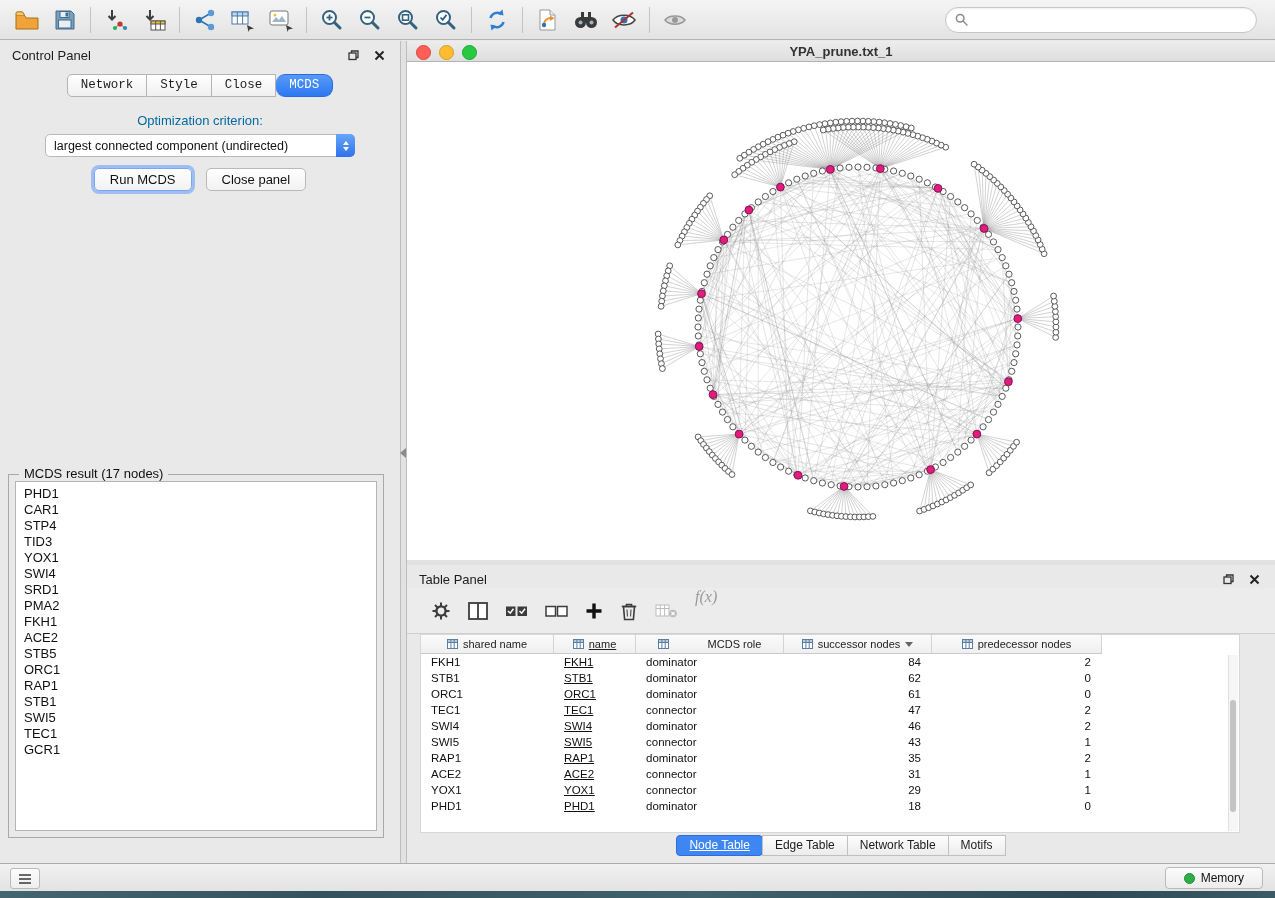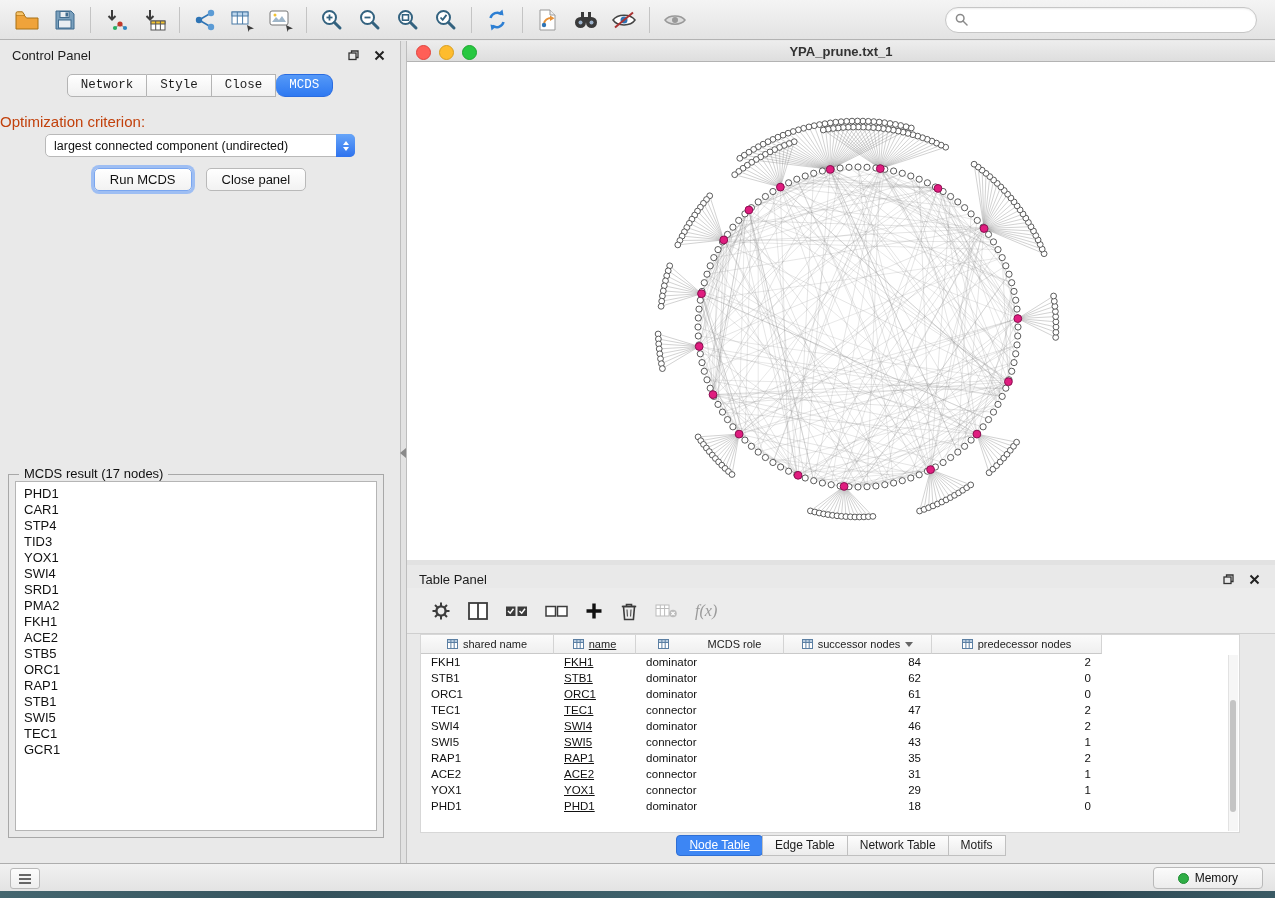--- a/index.html
+++ b/index.html
@@ -22,21 +22,21 @@
   .cpanel{position:absolute;left:0;top:41px;width:400px;height:822px;background:#e9e9e9;}
   .panel-head{display:flex;align-items:center;height:28px;padding:0 12px;font-size:13px;color:#1c1c1c;}
   .panel-head .spacer{margin-left:auto;}
   .ph-btn{display:flex;align-items:center;justify-content:center;width:18px;height:18px;margin-left:8px;}
   .cp-tabs{position:absolute;left:0;top:33px;width:400px;display:flex;justify-content:center;font-family:Liberation Mono, monospace;}
   .tab{height:21px;line-height:21px;padding:0 13px;font-size:12.5px;color:#1c1c1c;
        background:linear-gradient(#ffffff,#f0f0f0);border:1px solid #b4b4b4;border-left:none;}
   .tab:first-child{border-left:1px solid #b4b4b4;border-radius:5px 0 0 5px;}
   .tab:last-child{border-radius:0 5px 5px 0;}
   .tab.selected{background:linear-gradient(#5599f8,#2e79f1);color:#fff;border-color:#2a6ce0;border-radius:9px;}
-  .opt-label{position:absolute;left:0;top:72px;width:400px;text-align:left;font-size:15px;color:#c2410c;}
+  .opt-label{position:absolute;left:0;top:72px;width:400px;text-align:center;font-size:13px;color:#0369a1;}
   .dropdown{position:absolute;left:45px;top:93px;width:310px;height:23px;background:#fff;
             border:1px solid #b9b9b9;border-radius:5px;display:flex;align-items:center;box-sizing:border-box;}
   .dropdown .dd-text{flex:1;font-size:12.5px;color:#111;padding-left:8px;white-space:nowrap;overflow:hidden;}
   .dd-step{width:19px;height:23px;margin:-1px -1px -1px 0;border-radius:0 5px 5px 0;
            background:linear-gradient(#67a5f9,#2d72ee);display:flex;flex-direction:column;align-items:center;justify-content:center;gap:2px;}
   .dd-step .up{width:0;height:0;border-left:3.5px solid transparent;border-right:3.5px solid transparent;border-bottom:4px solid #fff;}
   .dd-step .dn{width:0;height:0;border-left:3.5px solid transparent;border-right:3.5px solid transparent;border-top:4px solid #fff;}
   .btn-row{position:absolute;left:0;top:127px;width:400px;display:flex;justify-content:center;gap:14px;}
   .btn{height:23px;line-height:21px;padding:0 15px;font-size:13px;color:#111;
        background:linear-gradient(#ffffff,#f2f2f2);border:1px solid #b9b9b9;border-radius:5px;box-sizing:border-box;}
@@ -62,21 +62,21 @@
   .light.red{background:#ff5f57;border:0.5px solid #e0443e;}
   .light.yellow{background:#febc2e;border:0.5px solid #d89e20;}
   .light.green{background:#28c841;border:0.5px solid #1ca72f;}
   .nw-title .title-text{position:absolute;left:0;top:0;width:100%;height:21px;line-height:21px;
                         text-align:center;font-size:13px;font-weight:bold;color:#333;}
   .nw-canvas{position:absolute;left:407px;top:62px;width:868px;height:498px;background:#fff;}
 
   
   .tpanel{position:absolute;left:407px;top:565px;width:868px;height:298px;background:#e9e9e9;}
   .tp-toolbar{position:absolute;left:407px;top:588px;width:868px;height:46px;background:#ececec;
-              border-bottom:1px solid #cfcfcf;display:flex;align-items:center;gap:17px;padding-left:24px;box-sizing:border-box;}
+              border-bottom:1px solid #cfcfcf;display:flex;gap:17px;padding-left:24px;box-sizing:border-box;}
   .fx{font-family:"Liberation Serif",serif;font-style:italic;font-size:16px;color:#9a9a9a;}
   .tp-table{position:absolute;left:420px;top:634px;width:820px;height:199px;background:#fff;border:1px solid #d7d7d7;box-sizing:border-box;}
   .thead{display:flex;height:19px;}
   .hcell{display:flex;align-items:center;justify-content:center;gap:5px;box-sizing:border-box;
          background:linear-gradient(#fbfbfb,#efefef);border-bottom:1px solid #c9c9c9;border-right:1px solid #d4d4d4;
          font-size:11px;color:#222;height:19px;white-space:nowrap;overflow:hidden;}
   .c1{width:133px;}.c2{width:82px;text-decoration:underline;}.c3{width:148px;gap:39px;}.c4{width:148px;}.c5{width:170px;}
   .hfill{flex:1;}
   .trow{display:flex;height:16px;}
   .tcell{box-sizing:border-box;font-size:11.5px;line-height:16px;color:#111;padding-left:10px;white-space:nowrap;overflow:hidden;}
@@ -89,21 +89,21 @@
         background:linear-gradient(#fdfdfd,#ececec);border:1px solid #c0c0c0;margin-left:-1px;}
   .ttab:first-child{margin-left:0;text-decoration:underline;}
   .ttab.selected{background:#3d86f4;color:#fff;border-color:#2f6fd4;border-radius:4px;}
 
   
   .status{position:absolute;left:0;top:863px;width:1275px;height:28px;background:linear-gradient(#f1f1f1,#e3e3e3);
           border-top:1px solid #adadad;box-sizing:border-box;}
   .menu-btn{position:absolute;left:10px;top:4px;width:28px;height:19px;border:1px solid #b9b9b9;border-radius:3px;
             background:linear-gradient(#fcfcfc,#eee);display:flex;align-items:center;justify-content:center;}
   .mem-btn{position:absolute;right:12px;top:3px;height:20px;border:1px solid #b9b9b9;border-radius:4px;
-           background:linear-gradient(#fbfbfb,#ececec);display:flex;align-items:center;gap:6px;padding:0 24px;font-size:12px;color:#111;}
+           background:linear-gradient(#fbfbfb,#ececec);display:flex;align-items:center;gap:6px;padding:0 18px;font-size:12px;color:#111;}
   .mem-dot{width:9px;height:9px;border-radius:50%;background:#2fae46;border:1px solid #1f8c33;}
   .wallpaper{position:absolute;left:0;top:891px;width:1275px;height:7px;
              background:linear-gradient(90deg,#44666f,#35525c 25%,#3f626c 55%,#2e4954 85%,#3a5a64);}
 </style>
 </head>
 <body>
 
 <div class="app">
 
   <div class="toolbar">

